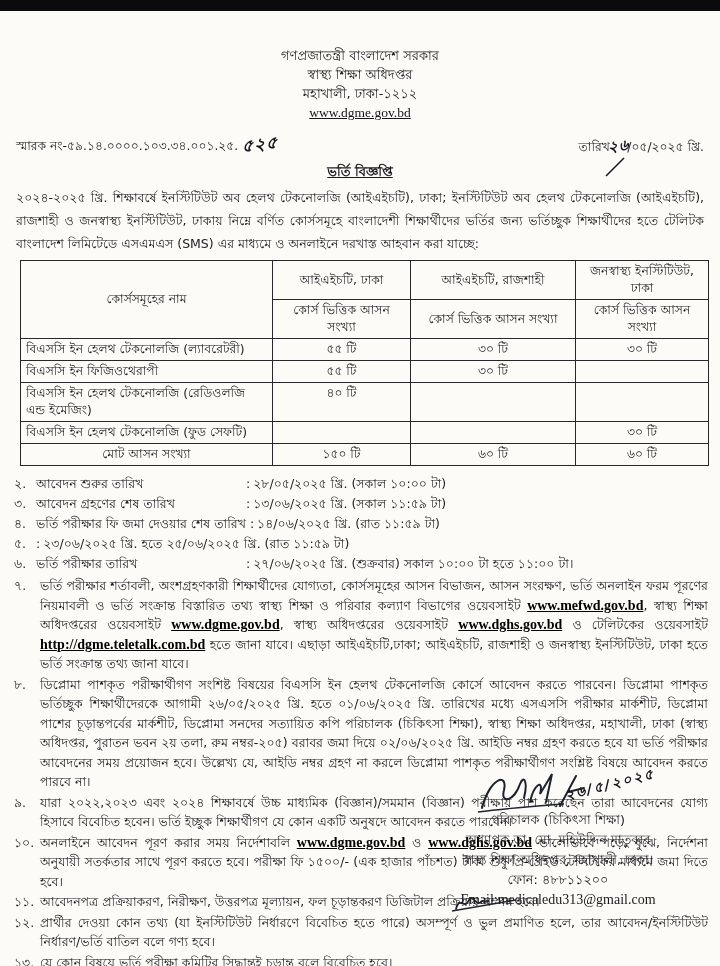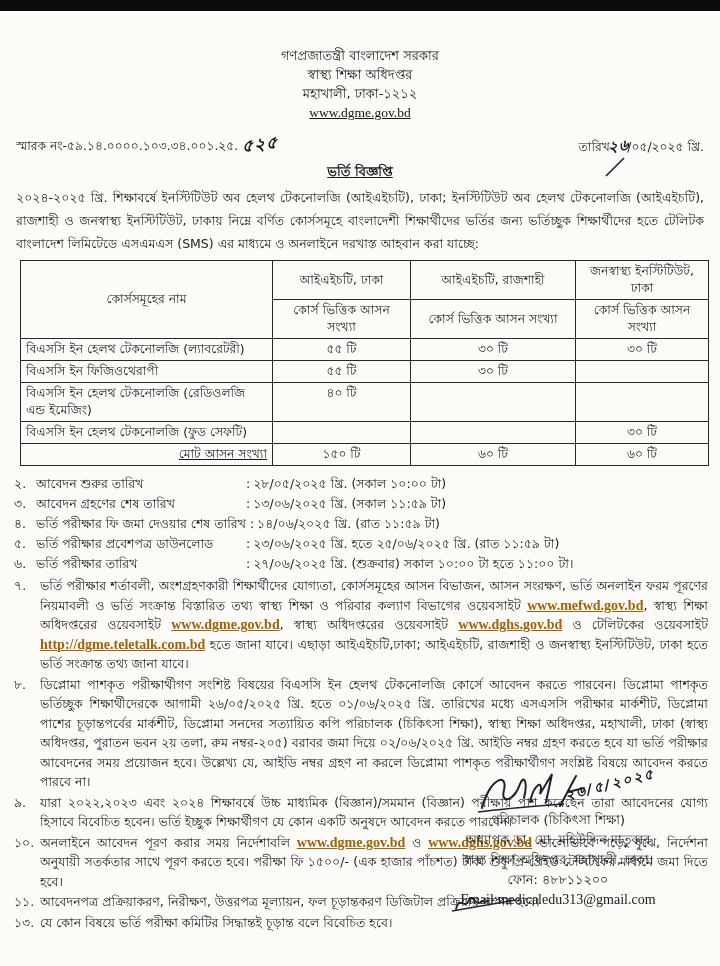--- a/index.html
+++ b/index.html
@@ -18,32 +18,32 @@
   .hand.small{font-size:15px;margin:0 -2px;}
   .date-slash{position:relative;display:inline-block;}
   .date-slash svg{position:absolute;left:-6px;top:6px;}
   .doc-title{margin-top:3px;text-align:center;font-weight:bold;font-size:13px;text-decoration:underline;}
   .intro{margin:3px 16px 0 16px;line-height:23px;text-align:justify;}
   table.seats{border-collapse:collapse;margin:5px 0 0 20px;width:688px;font-size:12.3px;table-layout:fixed;}
   table.seats th,table.seats td{border:1px solid #26262b;padding:2px 5px;font-weight:normal;line-height:17px;}
   table.seats th{text-align:center;vertical-align:middle;}
   td.course{text-align:left;vertical-align:top;}
   td.val{text-align:center;vertical-align:top;}
-  td.total-label{text-align:right;padding-right:10px;text-decoration:underline;}
+  td.total-label{text-align:center;padding-right:10px;}
   .schedule{margin:8px 0 0 14px;line-height:20px;}
   .sch-row{display:flex;}
   .sch-row .num{flex:0 0 22px;}
   .sch-row .lbl{min-width:210px;}
   .sch-row .colon{padding:0 3px 0 0;}
   .notes{margin:2px 12px 0 14px;line-height:19.5px;}
   .note{display:flex;margin-top:1px;}
   .note .num{flex:0 0 26px;}
   .note .body{flex:1;text-align:justify;}
   .link{font-family:"Liberation Serif",serif;font-size:14px;font-weight:bold;
-    text-decoration:underline;color:#a16207;cursor:pointer;white-space:nowrap;}
+    text-decoration:underline;color:#000000;cursor:pointer;white-space:nowrap;}
   .sig-block{position:absolute;top:768px;left:408px;width:300px;text-align:center;
     font-size:12.8px;line-height:20px;}
   .sig-scribble{margin:0 auto -10px auto;position:relative;width:180px;height:52px;}
   .sig-scribble .hand-date{position:absolute;right:-8px;top:6px;font-size:14px;
     transform:rotate(-14deg);font-style:italic;font-weight:bold;color:#15151c;letter-spacing:2px;}
   .sig-email{font-family:"Liberation Serif",serif;font-size:14px;}
   .initial-scribble{position:absolute;left:448px;top:893px;}
 </style>
 </head>
 <body>
@@ -140,21 +140,20 @@
       <span class="val">১৩/০৬/২০২৫ খ্রি. (সকাল ১১:৫৯ টা)</span>
     </div>
     <div class="sch-row">
       <span class="num">৪.</span>
       <span class="lbl" style="min-width:0;padding-right:4px;">ভর্তি পরীক্ষার ফি জমা দেওয়ার শেষ তারিখ</span>
       <span class="colon">:</span>
       <span class="val">১৪/০৬/২০২৫ খ্রি. (রাত ১১:৫৯ টা)</span>
     </div>
     <div class="sch-row">
       <span class="num">৫.</span>
-      <span class="lbl">ভর্তি পরীক্ষার প্রবেশপত্র ডাউনলোড</span>
       <span class="colon">:</span>
       <span class="val">২৩/০৬/২০২৫ খ্রি. হতে ২৫/০৬/২০২৫ খ্রি. (রাত ১১:৫৯ টা)</span>
     </div>
     <div class="sch-row">
       <span class="num">৬.</span>
       <span class="lbl">ভর্তি পরীক্ষার তারিখ</span>
       <span class="colon">:</span>
       <span class="val">২৭/০৬/২০২৫ খ্রি. (শুক্রবার) সকাল ১০:০০ টা হতে ১১:০০ টা।</span>
     </div>
   </div>
@@ -176,20 +175,24 @@
     </div>
     <div class="note">
       <span class="num">১০.</span>
       <span class="body">
         <span>অনলাইনে আবেদন পূরণ করার সময় নির্দেশাবলি </span><span class="link">www.dgme.gov.bd</span><span> ও </span><span class="link">www.dghs.gov.bd</span><span> ভালোভাবে পড়ে, বুঝে, নির্দেশনা অনুযায়ী সতর্কতার সাথে পূরণ করতে হবে। পরীক্ষা ফি ১৫০০/- (এক হাজার পাঁচশত) টাকা শুধু প্রি-প্রেইড টেলিটকের মাধ্যমে জমা দিতে হবে।</span>
       </span>
     </div>
     <div class="note">
       <span class="num">১১.</span>
       <span class="body">আবেদনপত্র প্রক্রিয়াকরণ, নিরীক্ষণ, উত্তরপত্র মূল্যায়ন, ফল চূড়ান্তকরণ ডিজিটাল প্রক্রিয়ায় সম্পন্ন হবে।</span>
+    </div>
+    <div class="note">
+      <span class="num">১২.</span>
+      <span class="body">প্রার্থীর দেওয়া কোন তথ্য (যা ইনস্টিটিউট নির্ধারণে বিবেচিত হতে পারে) অসম্পূর্ণ ও ভুল প্রমাণিত হলে, তার আবেদন/ইনস্টিটিউট নির্ধারণ/ভর্তি বাতিল বলে গণ্য হবে।</span>
     </div>
     <div class="note">
       <span class="num">১৩.</span>
       <span class="body">যে কোন বিষয়ে ভর্তি পরীক্ষা কমিটির সিদ্ধান্তই চূড়ান্ত বলে বিবেচিত হবে।</span>
     </div>
   </div>
 
   <div class="sig-block">
     <div class="sig-scribble">
       <svg width="180" height="52" viewBox="0 0 180 52">

